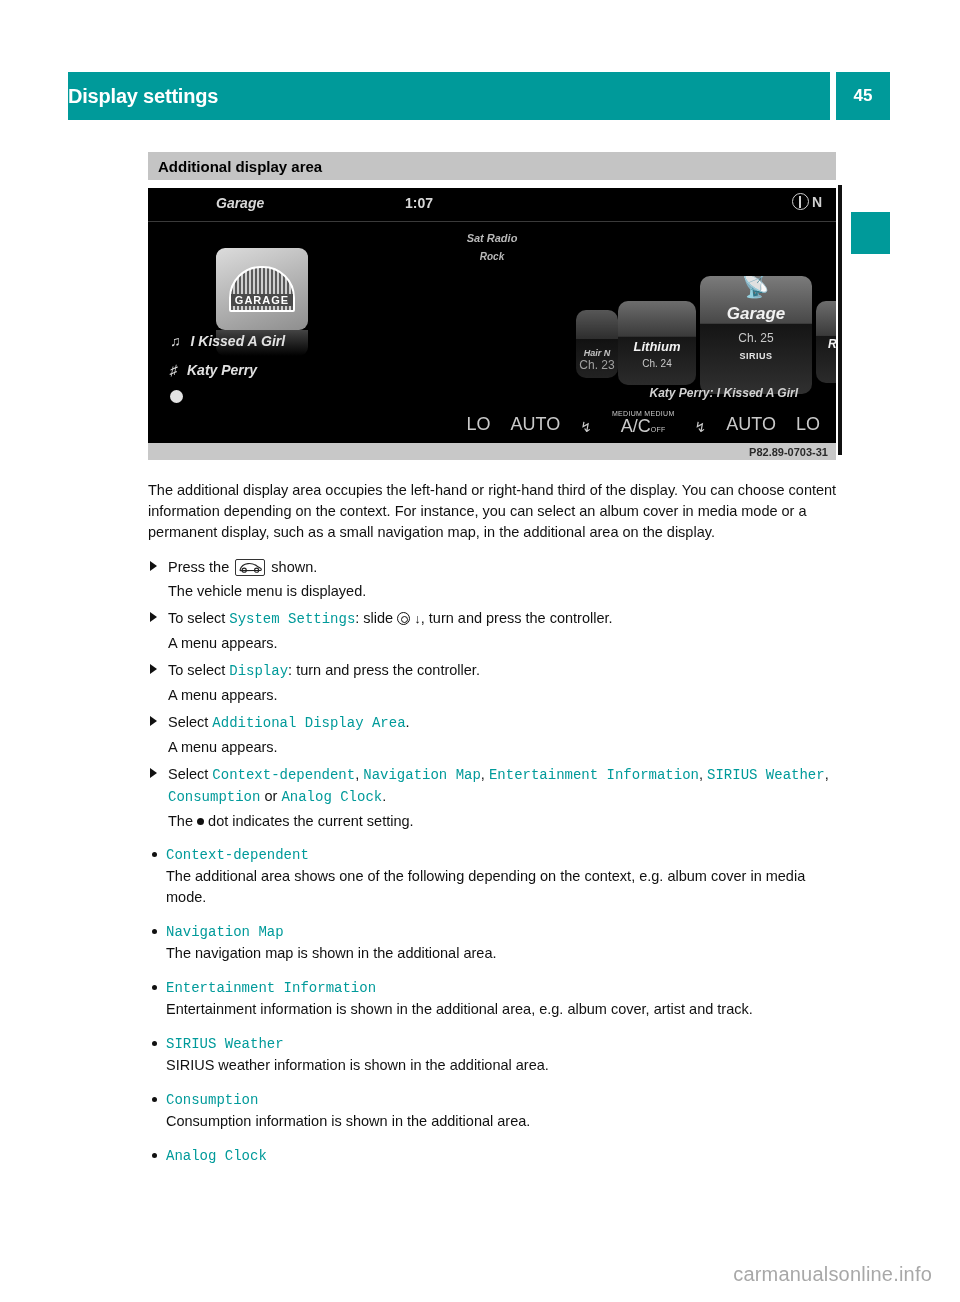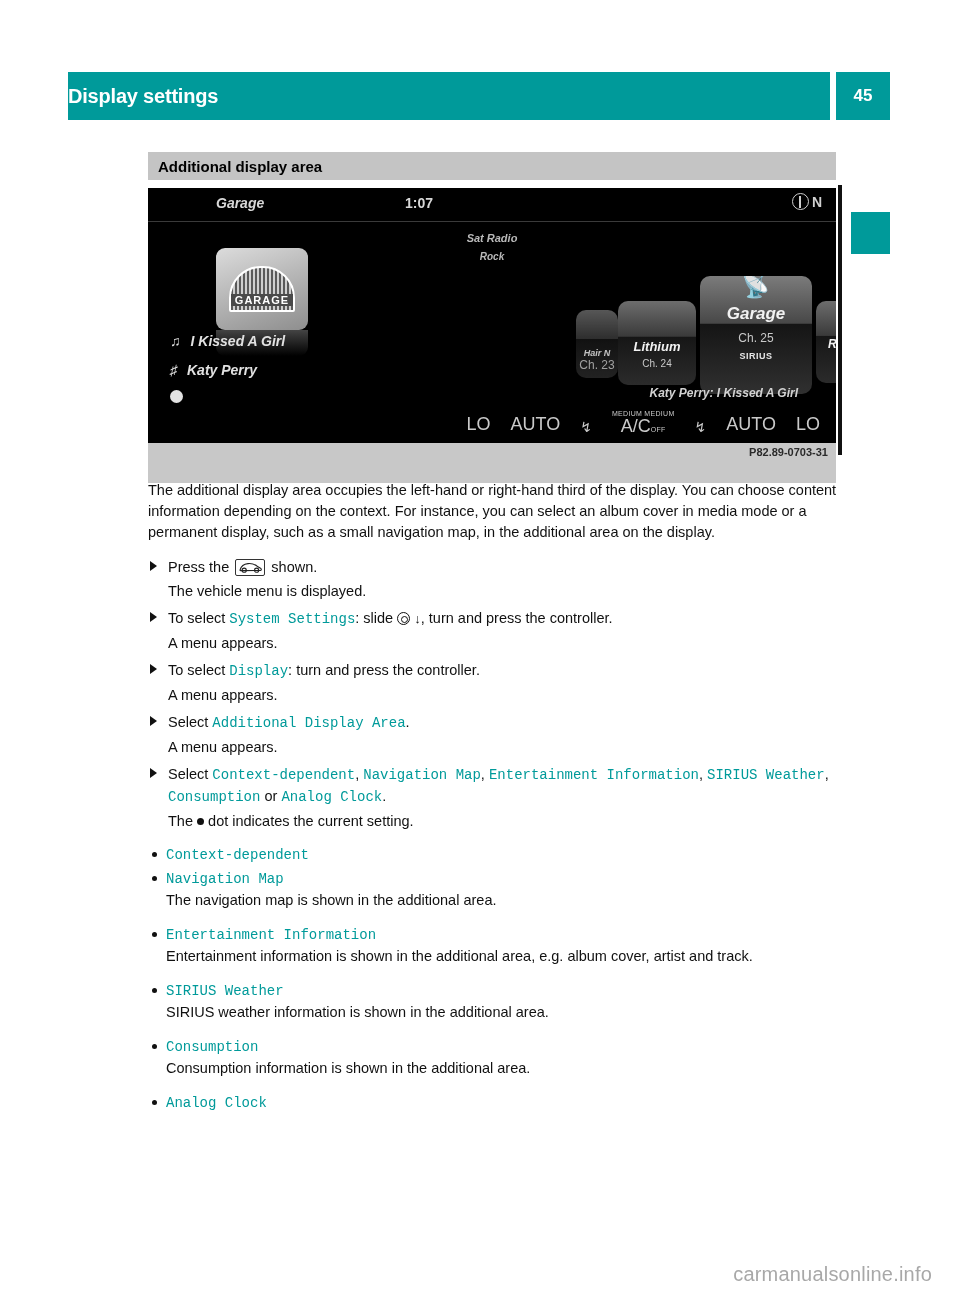--- a/index.html
+++ b/index.html
@@ -197,21 +197,21 @@
     display: flex; align-items: flex-end; justify-content: flex-end;
     gap: 20px; padding-right: 16px;
     color: #cacaca; font-size: 18px;
   }
   .scr-climate .sm { font-size: 14px; }
   .scr-climate .ac { text-align: center; line-height: 1; }
   .scr-climate .ac .tiny { font-size: 7px; display:block; letter-spacing:.3px;}
 
   .scr-caption-bar {
     position: absolute; left: 148px; top: 443px;
-    width: 688px; height: 40px;
+    width: 688px; height: 17px;
     background: #c8c8c8;
   }
   .scr-caption {
     position: absolute; right: 8px; top: 3px;
     font-size: 11px; font-weight: bold; color: #2a2a2a;
   }
 
   
   .body {
     position: absolute; left: 148px; top: 480px;
@@ -413,20 +413,21 @@
       <span>dot indicates the current setting.</span>
     </div>
 
     <div class="bullets">
 
       <div class="bullet-item">
         <div class="bullet-head">
           <span class="dot"></span>
           <span class="mono">Context-dependent</span>
         </div>
+        <div class="bullet-desc">The additional area shows one of the following depending on the context, e.g. album cover in media mode.</div>
       </div>
 
       <div class="bullet-item">
         <div class="bullet-head">
           <span class="dot"></span>
           <span class="mono">Navigation Map</span>
         </div>
         <div class="bullet-desc">The navigation map is shown in the additional area.</div>
       </div>
 

